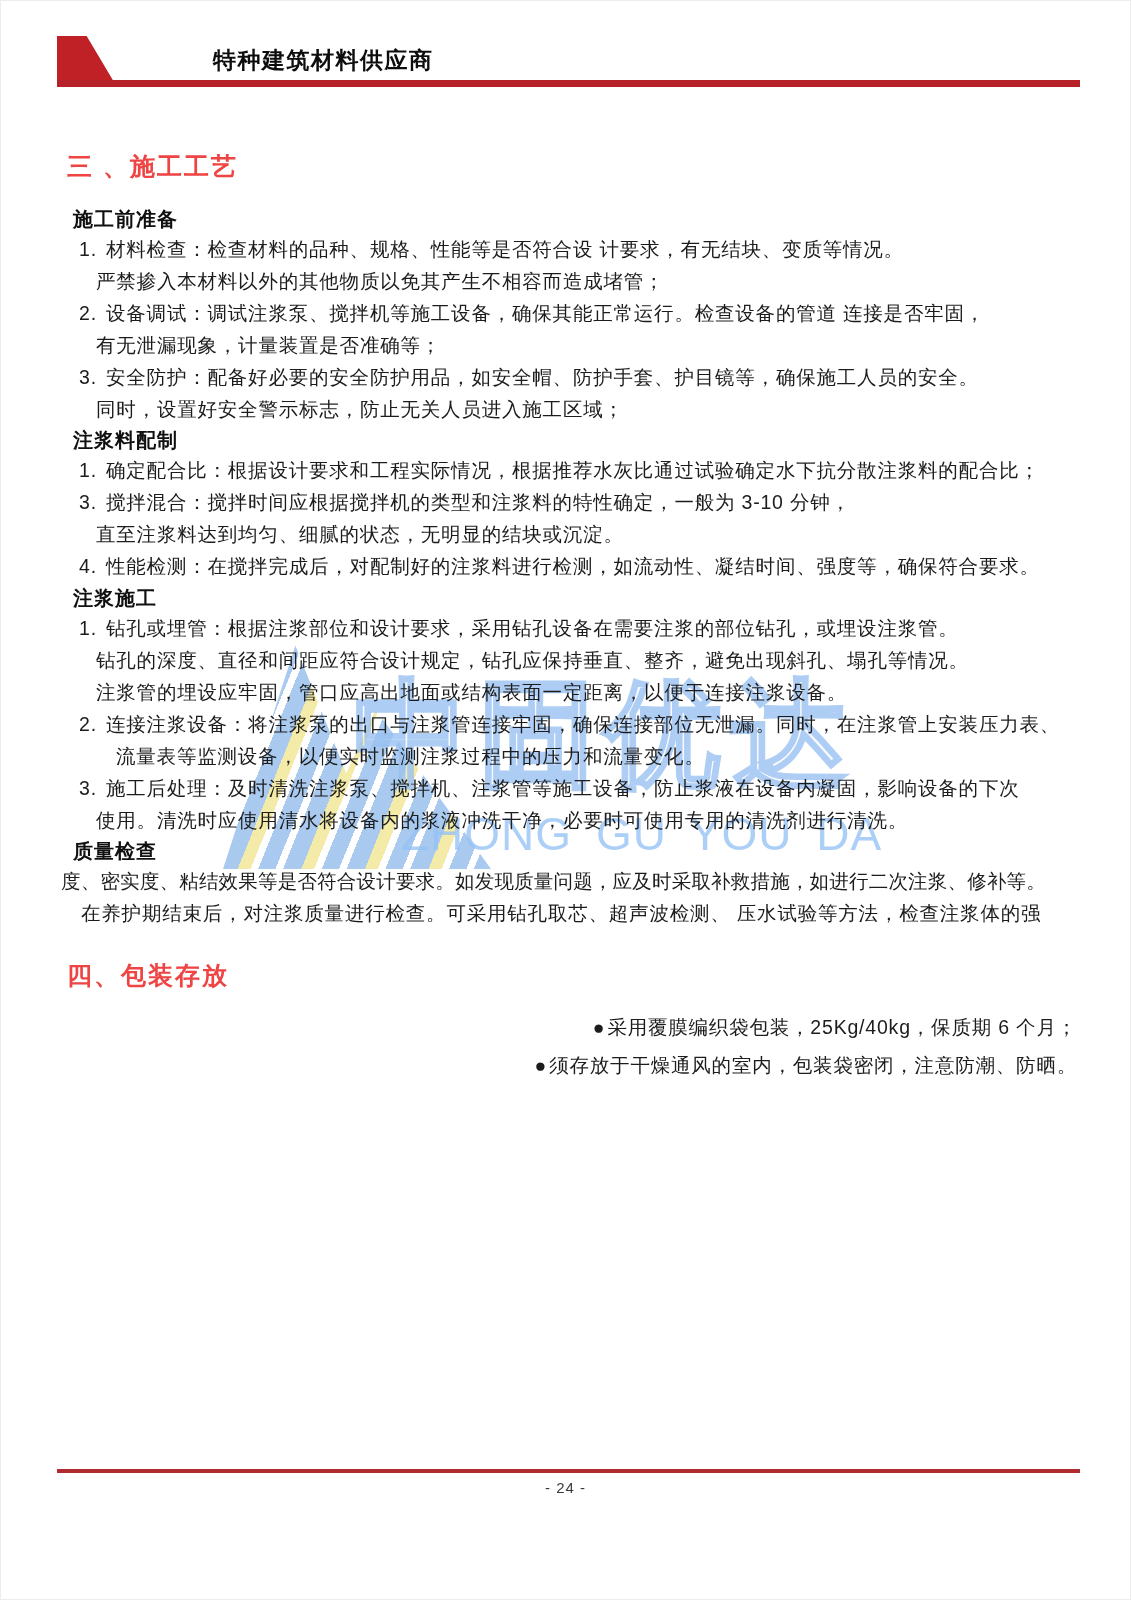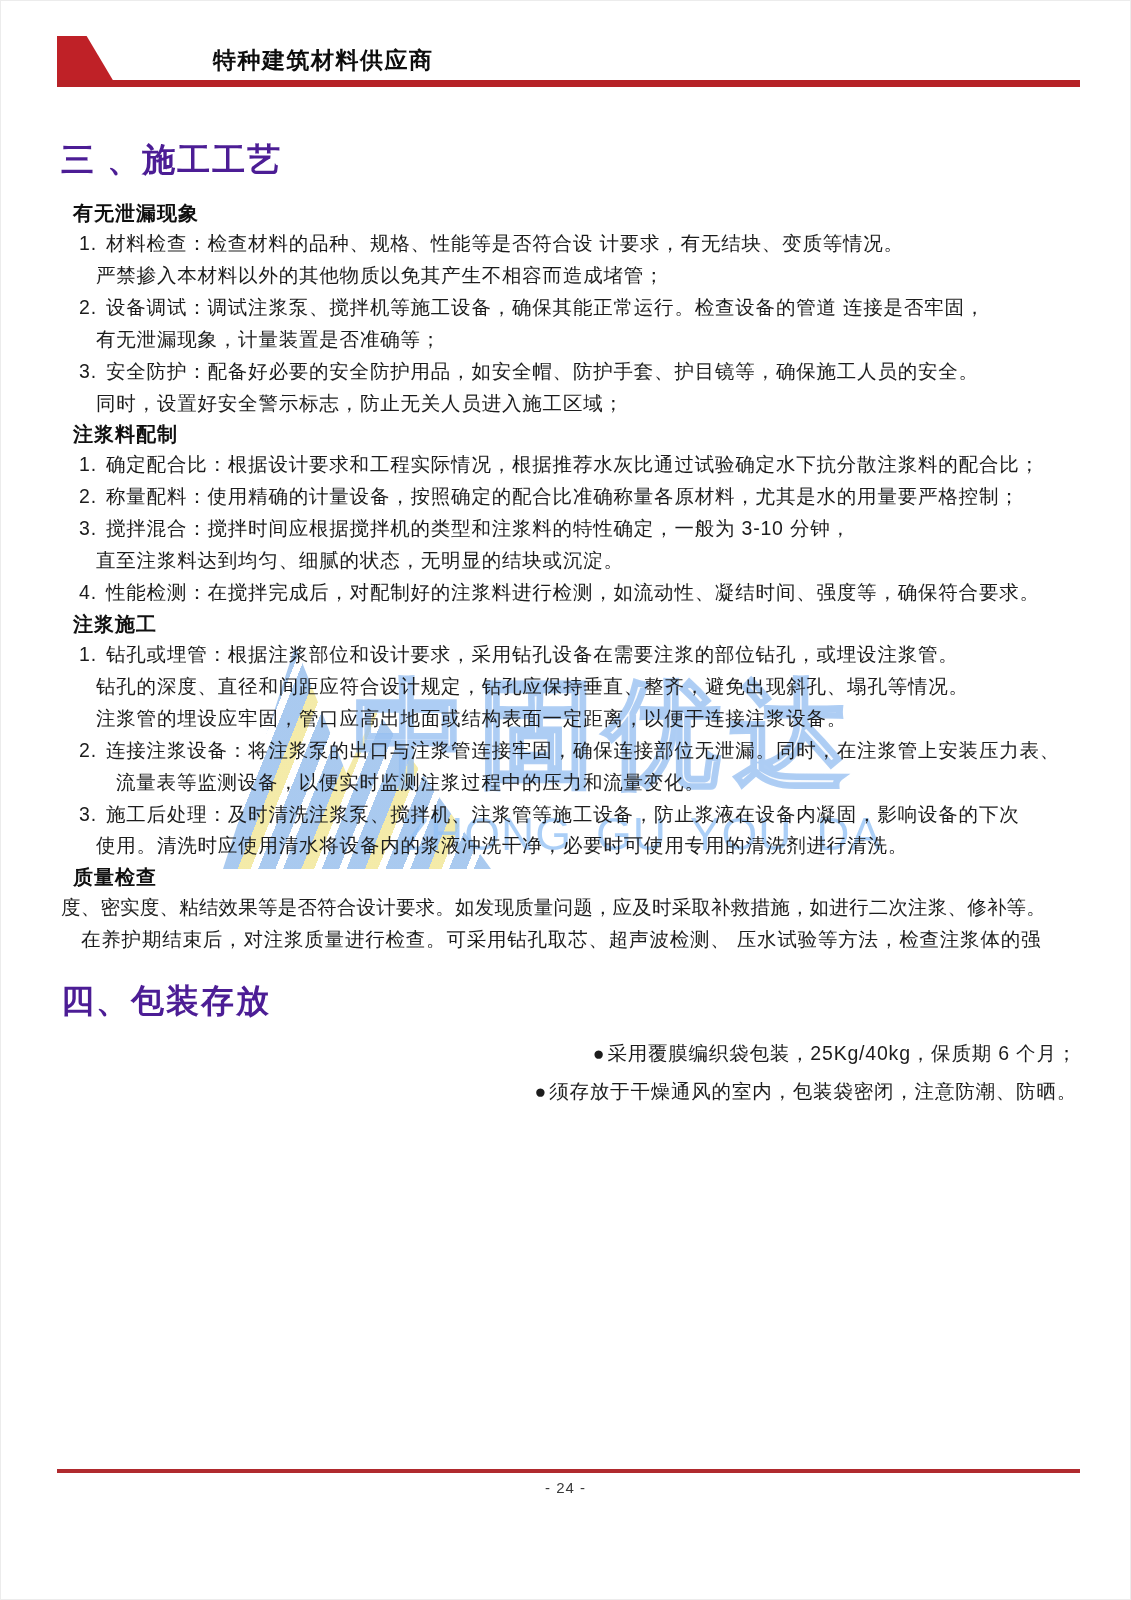--- a/index.html
+++ b/index.html
@@ -38,21 +38,21 @@
     color:rgba(225,238,252,0.28);
     -webkit-text-stroke:3px rgba(148,190,240,0.75);
   }
   .wm-en{
     position:absolute;left:400px;top:806px;font-size:46px;font-weight:normal;
     color:rgba(148,194,245,0.78);letter-spacing:1px;word-spacing:10px;white-space:nowrap;
   }
   
   .content{position:absolute;left:60px;top:142px;width:1016px;z-index:1;}
   .sec-title{
-    margin:0;font-size:33px;font-weight:bold;color:#4c1d95;
+    margin:6px;font-size:25px;font-weight:bold;color:#ef4444;
     height:34px;line-height:34px;margin-bottom:21px;letter-spacing:2px;
   }
   .section-packaging{margin-top:28px;}
   .section-packaging .sec-title{margin-bottom:16px;}
   .blk-heading{
     margin:0;font-size:20px;font-weight:bold;color:#101010;
     height:30px;line-height:30px;padding-left:12px;letter-spacing:1px;
   }
   .line{font-size:19.5px;line-height:31.9px;letter-spacing:0.8px;white-space:nowrap;}
   .line .marker{display:inline-block;width:27px;}
@@ -81,30 +81,29 @@
 
   <div class="watermark">
     <div class="wm-logo"></div>
     <div class="wm-cn">中固优达</div>
     <div class="wm-en">ZHONG GU YOU DA</div>
   </div>
 
   <main class="content" id="doc-content">
       <section class="doc-section section-construction">
         <h2 class="sec-title">三 、施工工艺</h2>
-        <h3 class="blk-heading">有无泄漏现象</h3>
+        <h3 class="blk-heading">施工前准备</h3>
         <div class="line num"><span class="marker">1.</span><span class="txt">材料检查：检查材料的品种、规格、性能等是否符合设 计要求，有无结块、变质等情况。</span></div>
         <div class="line cont"><span class="txt">严禁掺入本材料以外的其他物质以免其产生不相容而造成堵管；</span></div>
         <div class="line num"><span class="marker">2.</span><span class="txt">设备调试：调试注浆泵、搅拌机等施工设备，确保其能正常运行。检查设备的管道 连接是否牢固，</span></div>
         <div class="line cont"><span class="txt">有无泄漏现象，计量装置是否准确等；</span></div>
         <div class="line num"><span class="marker">3.</span><span class="txt">安全防护：配备好必要的安全防护用品，如安全帽、防护手套、护目镜等，确保施工人员的安全。</span></div>
         <div class="line cont"><span class="txt">同时，设置好安全警示标志，防止无关人员进入施工区域；</span></div>
         <h3 class="blk-heading">注浆料配制</h3>
         <div class="line num"><span class="marker">1.</span><span class="txt">确定配合比：根据设计要求和工程实际情况，根据推荐水灰比通过试验确定水下抗分散注浆料的配合比；</span></div>
-        <div class="line num"><span class="marker">2.</span><span class="txt">称量配料：使用精确的计量设备，按照确定的配合比准确称量各原材料，尤其是水的用量要严格控制；</span></div>
         <div class="line num"><span class="marker">3.</span><span class="txt">搅拌混合：搅拌时间应根据搅拌机的类型和注浆料的特性确定，一般为 3-10 分钟，</span></div>
         <div class="line cont"><span class="txt">直至注浆料达到均匀、细腻的状态，无明显的结块或沉淀。</span></div>
         <div class="line num"><span class="marker">4.</span><span class="txt">性能检测：在搅拌完成后，对配制好的注浆料进行检测，如流动性、凝结时间、强度等，确保符合要求。</span></div>
         <h3 class="blk-heading">注浆施工</h3>
         <div class="line num"><span class="marker">1.</span><span class="txt">钻孔或埋管：根据注浆部位和设计要求，采用钻孔设备在需要注浆的部位钻孔，或埋设注浆管。</span></div>
         <div class="line cont"><span class="txt">钻孔的深度、直径和间距应符合设计规定，钻孔应保持垂直、整齐，避免出现斜孔、塌孔等情况。</span></div>
         <div class="line cont"><span class="txt">注浆管的埋设应牢固，管口应高出地面或结构表面一定距离，以便于连接注浆设备。</span></div>
         <div class="line num"><span class="marker">2.</span><span class="txt">连接注浆设备：将注浆泵的出口与注浆管连接牢固，确保连接部位无泄漏。同时，在注浆管上安装压力表、</span></div>
         <div class="line cont2"><span class="txt">流量表等监测设备，以便实时监测注浆过程中的压力和流量变化。</span></div>
         <div class="line num"><span class="marker">3.</span><span class="txt">施工后处理：及时清洗注浆泵、搅拌机、注浆管等施工设备，防止浆液在设备内凝固，影响设备的下次</span></div>

